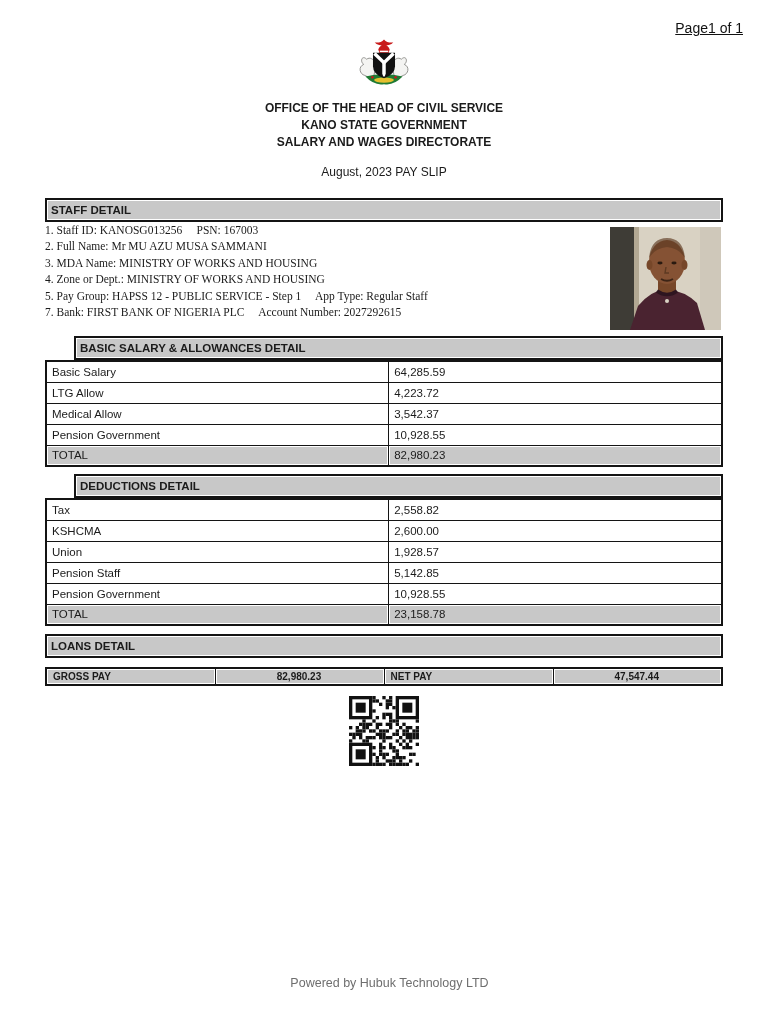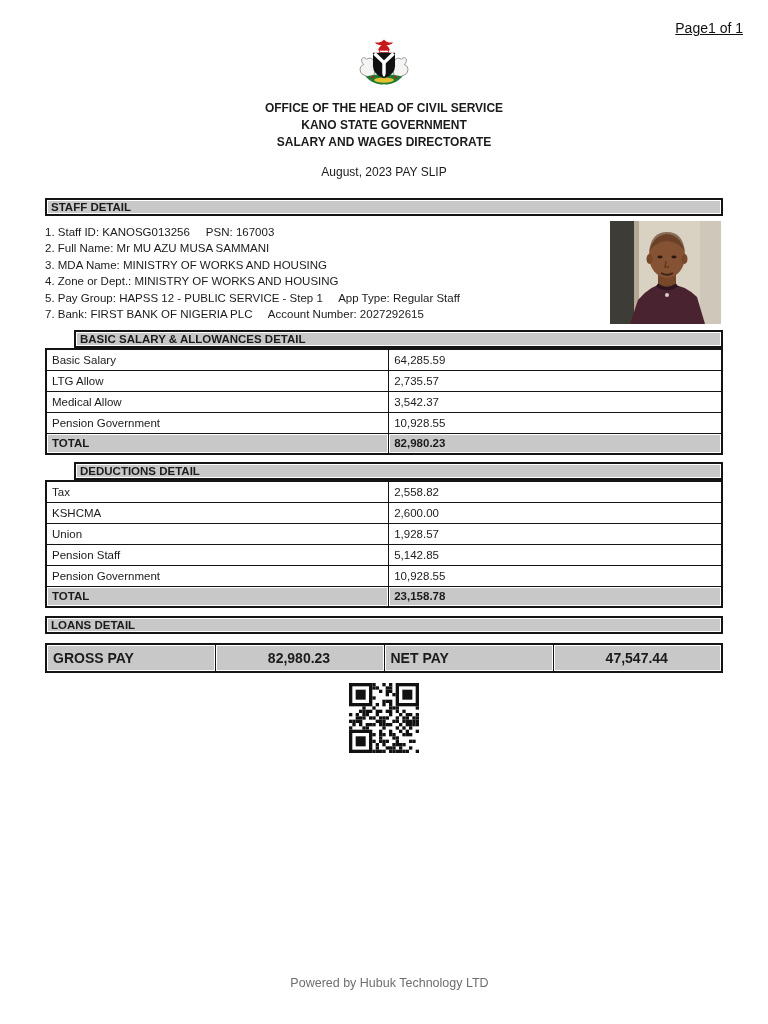--- a/index.html
+++ b/index.html
@@ -16,49 +16,49 @@
   .page-indicator{position:absolute;top:20px;right:25px;font-size:14px;color:#111;text-decoration:underline;}
   .doc-header{text-align:center;padding-top:38px;}
   .crest{display:inline-block;width:58px;height:54px;margin-bottom:4px;}
   .crest svg{width:58px;height:54px;display:block;}
   .org-line{font-weight:bold;font-size:12px;line-height:17px;}
   .payslip-title{font-weight:normal;font-size:12px;margin-top:14px;}
   .content{margin:19px 45px 0 45px;position:relative;}
   .section-bar{
     background:var(--bar_bg);border:2px solid var(--border_color);
     box-shadow:inset 0 0 0 1px #fff;
-    font-weight:bold;font-size:11.5px;line-height:16px;height:18px;
+    font-weight:bold;font-size:11.5px;line-height:16px;height:24px;
     padding-left:4px;display:flex;align-items:center;
   }
-  .staff-section{position:relative;min-height:107px;padding-top:8px;}
+  .staff-section{position:relative;min-height:107px;font-family:Liberation Serif, serif;}
   .staff-line{font-size:11.5px;line-height:16.4px;white-space:pre-wrap;}
   .photo{position:absolute;top:5px;right:2px;width:111px;height:103px;}
   .photo svg{display:block;width:111px;height:103px;}
   table{border-collapse:collapse;width:100%;table-layout:fixed;padding-left:40px;}
   .detail-table,.loans-table,.summary-table{border:2px solid var(--border_color);margin-top:0;}
   .detail-table td{
     border:1px solid var(--border_color);font-size:11.5px;height:21px;padding:0 4px 0 5px;
     overflow:hidden;
   }
   .detail-table tr.total td{
-    font-weight:bold;background:var(--bar_bg);box-shadow:inset 0 0 0 1px #fff;
+    font-weight:normal;background:var(--bar_bg);box-shadow:inset 0 0 0 1px #fff;
   }
   .bar-gap-sm{margin-top:7px;margin-left:29px;}
   .bar-gap-md{margin-top:8px;}
   .loans-table td{
     border:1px solid var(--border_color);font-size:11.5px;padding:3px 3px 3px 5px;
     vertical-align:top;line-height:15px;
   }
   .loans-table tr.loans-header td{height:21px;padding-top:3px;}
   .loans-table tr.loans-row td{height:43px;}
   .summary-table{margin-top:9px;}
   .summary-table td{
     border:1px solid var(--border_color);background:var(--bar_bg);
-    box-shadow:inset 0 0 0 1px #fff;font-weight:bold;font-size:14px;
-    height:28px;padding-left:6px;
+    box-shadow:inset 0 0 0 1px #fff;font-weight:bold;font-size:10px;
+    height:17px;padding-left:6px;
   }
   .summary-table td.val{text-align:center;padding-left:0;}
   .qr-wrap{text-align:center;margin-top:10px;}
   .qr{display:inline-block;width:70px;height:70px;}
   .footer{
     position:absolute;left:11px;right:0;bottom:34px;text-align:center;
     font-size:12.5px;color:var(--footer_text);
   }
 </style>
 </head>
@@ -140,21 +140,21 @@
           <col style="width:50.7%">
           <col>
         </colgroup>
       <tbody>
           <tr>
         <td>Basic Salary</td>
         <td>64,285.59</td>
       </tr>
       <tr>
         <td>LTG Allow</td>
-        <td>2,735.57</td>
+        <td>4,223.72</td>
       </tr>
       <tr>
         <td>Medical Allow</td>
         <td>3,542.37</td>
       </tr>
       <tr>
         <td>Pension Government</td>
         <td>10,928.55</td>
       </tr>
       <tr class="total">

